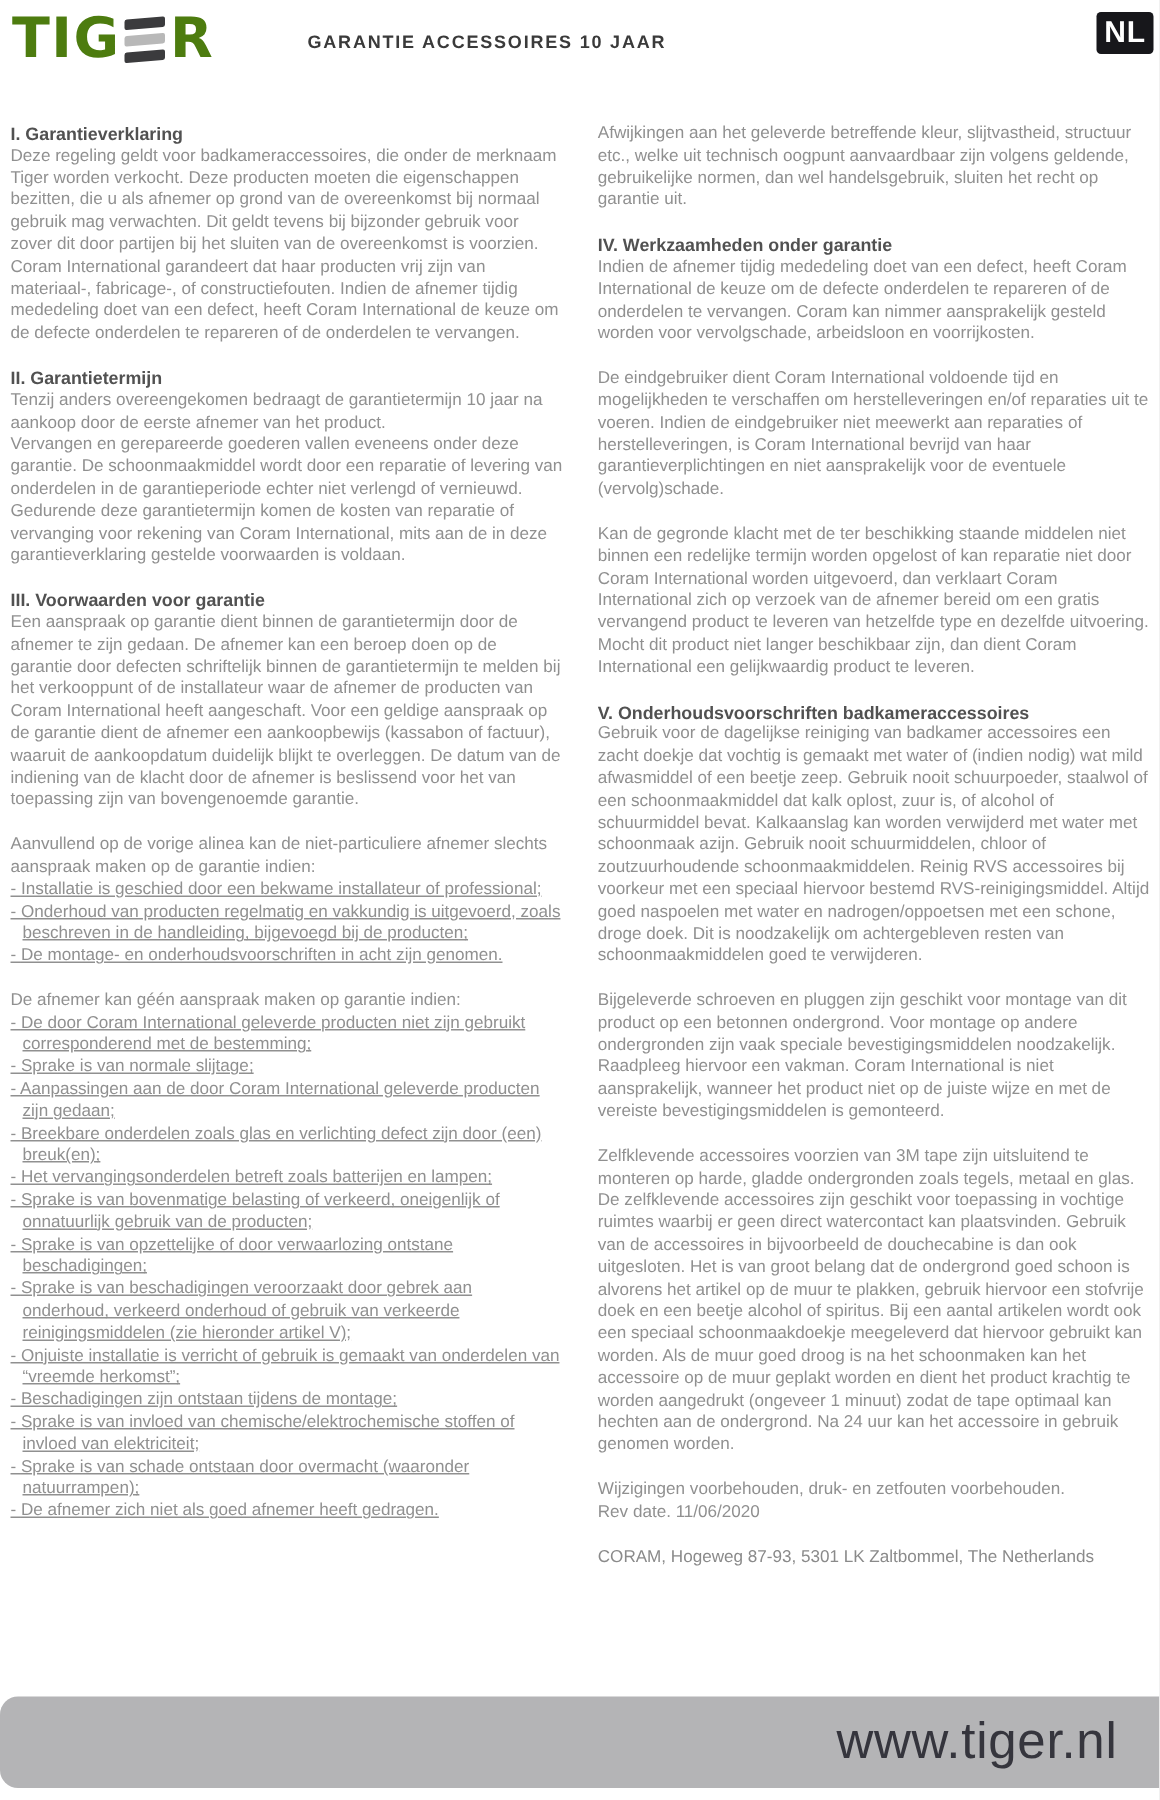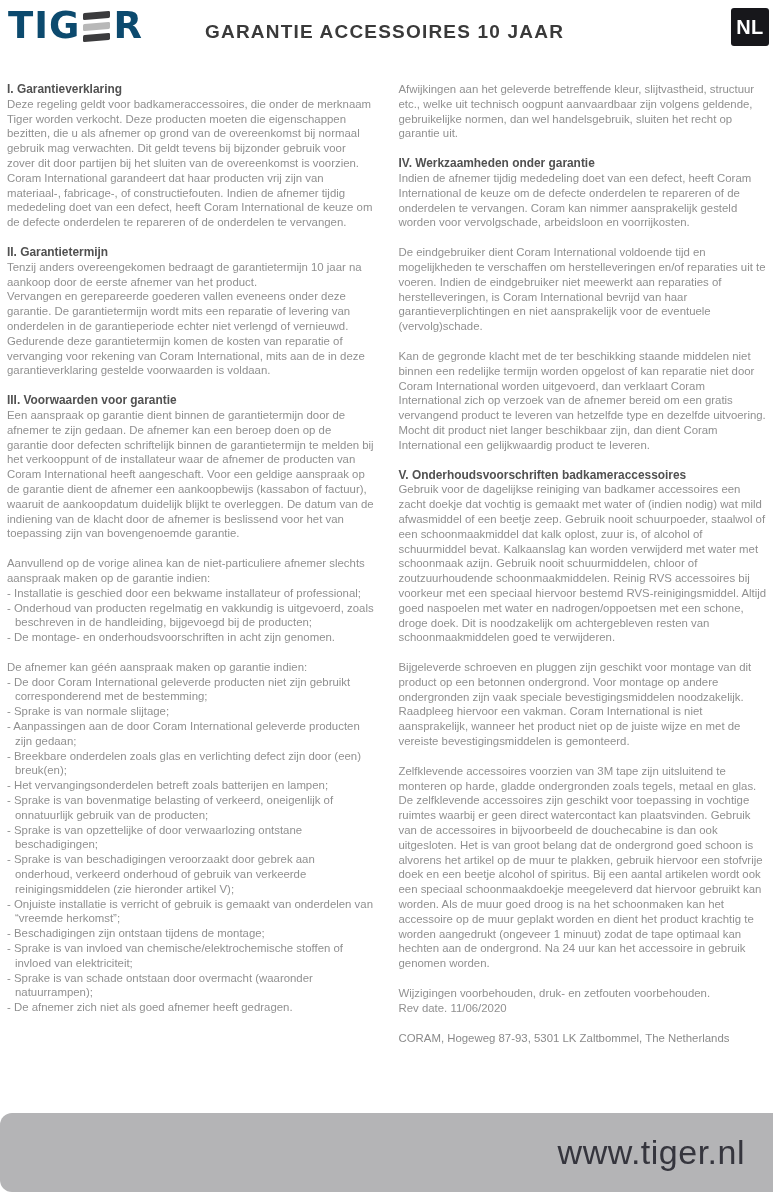--- a/index.html
+++ b/index.html
@@ -13,36 +13,36 @@
     overflow:hidden;
   }
 
   
   .header { position:absolute; top:0; left:0; right:0; height:80px; }
   .logo {
     position:absolute; top:7px; left:8px;
     display:flex; align-items:center;
     font-family:"DejaVu Sans", sans-serif;
     font-weight:800; font-size:37px; line-height:38px;
-    color:#0c4a6e; letter-spacing:1px;
+    color:#4d7c0f; letter-spacing:1px;
   }
   .logo .bars {
     display:flex; flex-direction:column; justify-content:center;
     gap:4px; margin:0 3px; transform:skewY(-5deg);
   }
   .logo .bar { width:27px; height:7px; border-radius:1.5px; background:#3b3b3d; }
   .logo .bar.light { background:#b8b8b8; }
   .doc-title {
     position:absolute; left:205px; top:21px;
-    font-size:19px; font-weight:bold; letter-spacing:1.2px;
+    font-size:12px; font-weight:bold; letter-spacing:1.2px;
     color:#3a3a3a; white-space:nowrap;
   }
   .lang-badge {
     position:absolute; top:8px; right:4px;
-    width:38px; height:38px; border-radius:3px;
+    width:38px; height:28px; border-radius:3px;
     background:#17171b; color:#ffffff;
     font-weight:bold; font-size:20px;
     display:flex; align-items:center; justify-content:center;
     letter-spacing:0.5px;
   }
 
   
   .doc {
     position:absolute; top:82px; left:7px; right:6px;
     display:flex; gap:23px;
@@ -50,29 +50,29 @@
   }
   .col { width:371px; }
   .doc h2 {
     margin:0; font-size:11.9px; line-height:14.8px;
     font-weight:bold; color:#515151;
   }
   .doc p { margin:0; }
   .doc .gap-after { margin-bottom:15px; }
   .doc section { margin-bottom:15px; }
   .doc ul { margin:0; padding:0; }
-  .doc li { list-style:none; padding-left:8px; text-indent:-8px; }
+  .doc li { list-style:none; padding-left:8px; text-indent:-8px;text-decoration:underline; }
   .doc li::before { content:"- "; }
 
   .closing { margin-bottom:15px; }
   .address { color:#8a8a8a; }
 
   
   .footer-bar {
-    position:absolute; left:0; right:0; bottom:8px; height:79px;
+    position:absolute; left:0; right:0; bottom:8px; height:61px;
     background:#b4b4b6;
     border-radius:12px 0 0 12px;
     display:flex; align-items:center; justify-content:flex-end;
     padding-right:28px;
   }
   .footer-url {
     font-size:34px; color:#35353d; letter-spacing:0.5px;
     font-weight:400;
   }
 </style>
@@ -100,21 +100,21 @@
     <div class="col">
 
       <section>
         <h2>I. Garantieverklaring</h2>
         <p>Deze regeling geldt voor badkameraccessoires, die onder de merknaam Tiger worden verkocht. Deze producten moeten die eigenschappen bezitten, die u als afnemer op grond van de overeenkomst bij normaal gebruik mag verwachten. Dit geldt tevens bij bijzonder gebruik voor zover dit door partijen bij het sluiten van de overeenkomst is voorzien. Coram International garandeert dat haar producten vrij zijn van materiaal-, fabricage-, of constructiefouten. Indien de afnemer tijdig mededeling doet van een defect, heeft Coram International de keuze om de defecte onderdelen te repareren of de onderdelen te vervangen.</p>
       </section>
 
       <section>
         <h2>II. Garantietermijn</h2>
         <p>Tenzij anders overeengekomen bedraagt de garantietermijn 10 jaar na aankoop door de eerste afnemer van het product.</p>
-        <p>Vervangen en gerepareerde goederen vallen eveneens onder deze garantie. De garantietermijn wordt mits een reparatie of levering van onderdelen in de garantieperiode echter niet verlengd of vernieuwd.</p>
+        <p>Vervangen en gerepareerde goederen vallen eveneens onder deze garantie. De schoonmaakmiddel wordt door een reparatie of levering van onderdelen in de garantieperiode echter niet verlengd of vernieuwd.</p>
         <p>Gedurende deze garantietermijn komen de kosten van reparatie of vervanging voor rekening van Coram International, mits aan de in deze garantieverklaring gestelde voorwaarden is voldaan.</p>
       </section>
 
       <section style="margin-bottom:0;">
         <h2>III. Voorwaarden voor garantie</h2>
         <p class="gap-after">Een aanspraak op garantie dient binnen de garantietermijn door de afnemer te zijn gedaan. De afnemer kan een beroep doen op de garantie door defecten schriftelijk binnen de garantietermijn te melden bij het verkooppunt of de installateur waar de afnemer de producten van Coram International heeft aangeschaft. Voor een geldige aanspraak op de garantie dient de afnemer een aankoopbewijs (kassabon of factuur), waaruit de aankoopdatum duidelijk blijkt te overleggen. De datum van de indiening van de klacht door de afnemer is beslissend voor het van toepassing zijn van bovengenoemde garantie.</p>
 
         <p>Aanvullend op de vorige alinea kan de niet-particuliere afnemer slechts aanspraak maken op de garantie indien:</p>
         <ul class="gap-after">
           <li>Installatie is geschied door een bekwame installateur of professional;</li>

